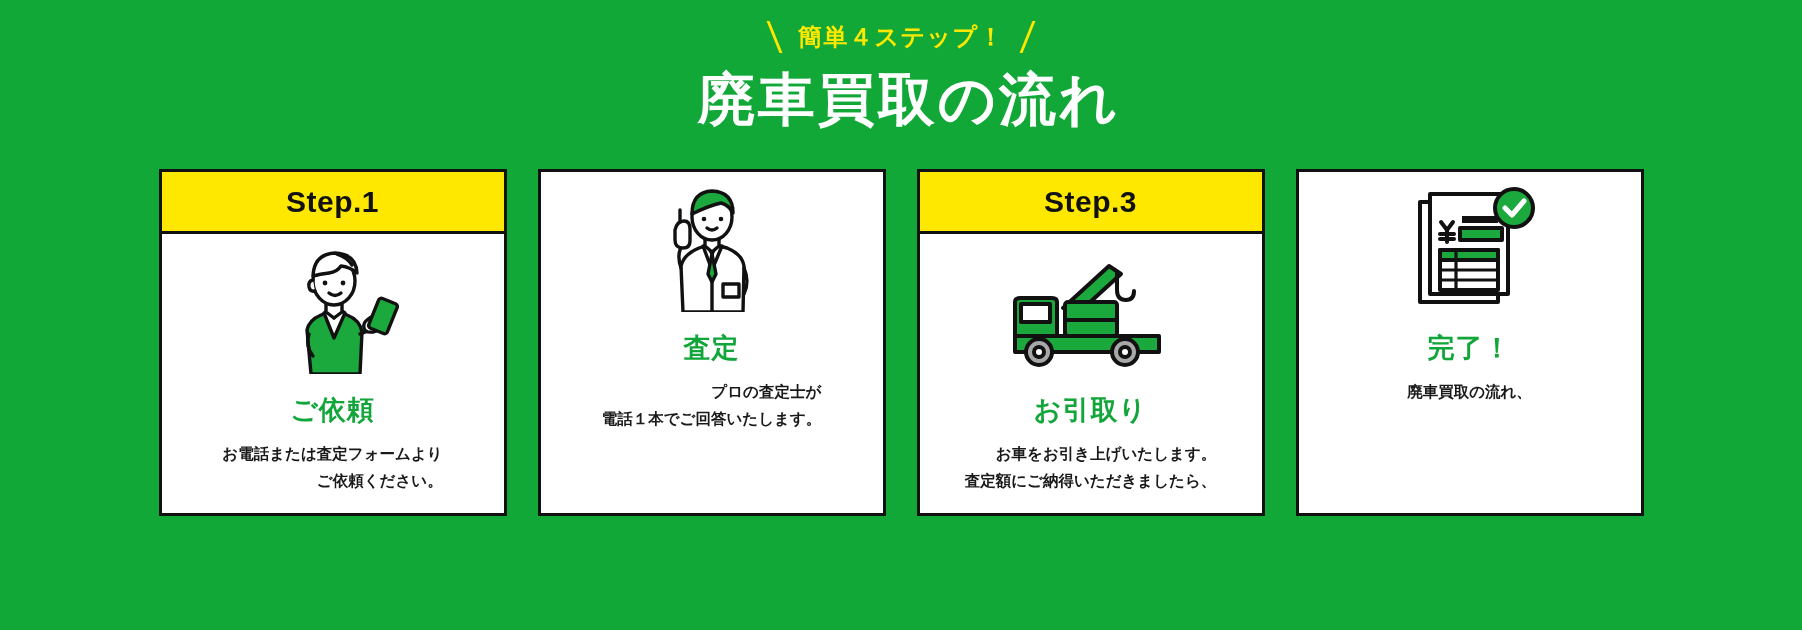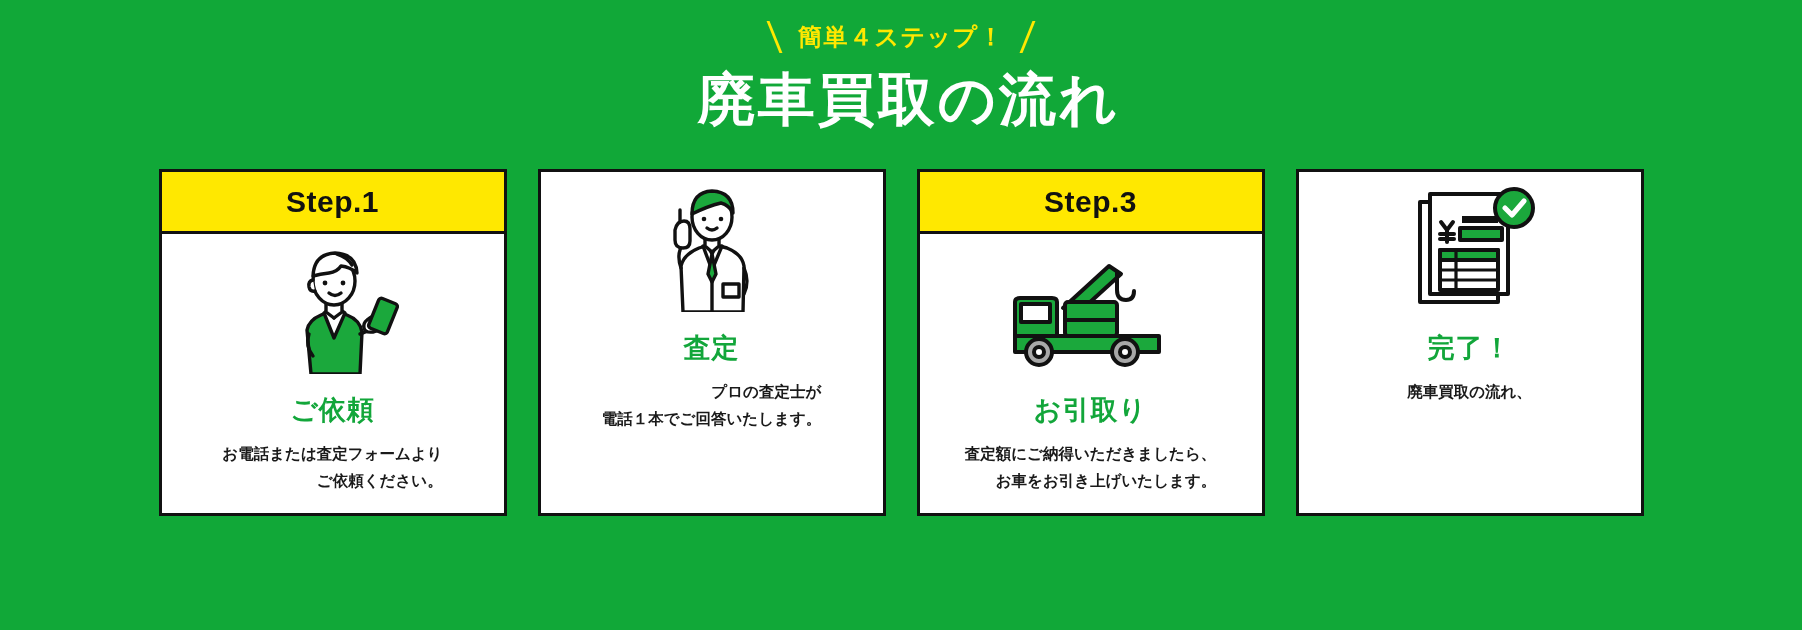--- a/index.html
+++ b/index.html
@@ -242,22 +242,22 @@
 
               <circle cx="34" cy="100" r="13" fill="#A8A8A8"></circle>
               <circle cx="34" cy="100" r="5" fill="#fff"></circle>
               <circle cx="120" cy="100" r="13" fill="#A8A8A8"></circle>
               <circle cx="120" cy="100" r="5" fill="#fff"></circle>
             </g>
           </svg>
         </div>
         <div class="card-title">お引取り</div>
         <div class="card-desc">
+          <div>お車をお引き上げいたします。</div>
           <div>査定額にご納得いただきましたら、</div>
-          <div>お車をお引き上げいたします。</div>
         </div>
       </div>
     </div>
 
     <div class="card">
       <div class="card-body">
         <div class="illus">
           <svg width="140" height="124" viewBox="0 0 140 124">
             <g stroke="#111" stroke-width="4" stroke-linecap="round" stroke-linejoin="round">
 

